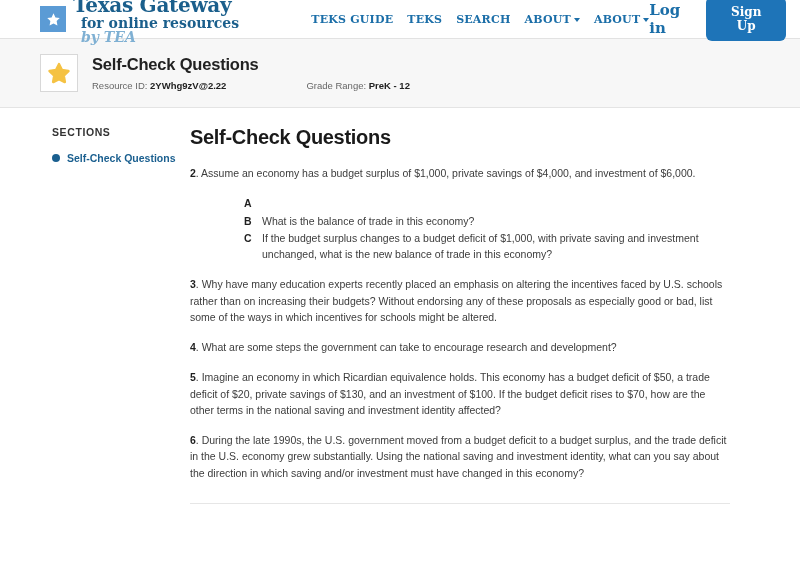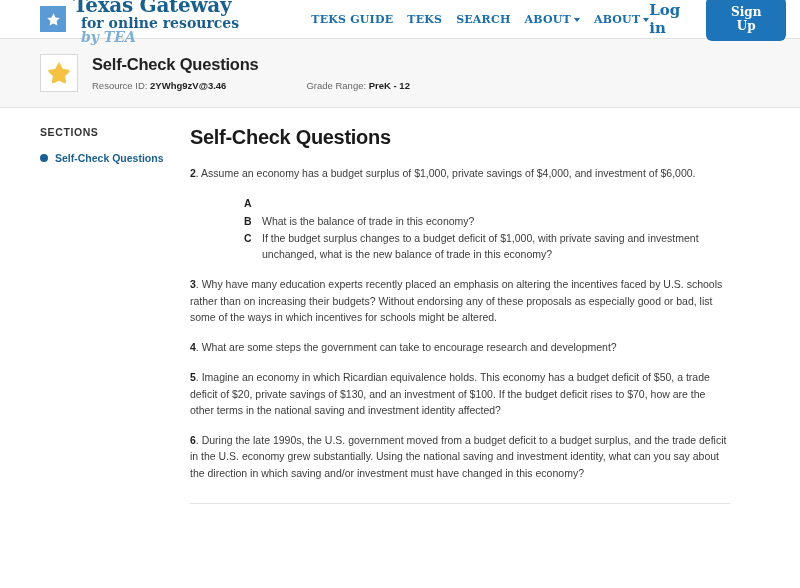--- a/index.html
+++ b/index.html
@@ -124,21 +124,21 @@
     margin-top: 5px;
     font-size: 9.5px;
     color: #666666;
   }
   .band-sub .grade { margin-left: 80px; }
   .band-sub b { color: #222222; font-weight: bold; }
 
   
   .page { display: flex; padding-top: 18px; }
 
-  .sidebar { width: 190px; padding-left: 40px; flex: 0 0 auto; }
+  .sidebar { width: 190px; padding-left: 52px; flex: 0 0 auto; }
   .sidebar-head {
     font-size: 10.5px;
     font-weight: bold;
     color: #333333;
     letter-spacing: 0.6px;
     margin-bottom: 14px;
   }
   .sidebar-item {
     display: flex; align-items: center; gap: 7px;
     cursor: pointer;
@@ -225,21 +225,21 @@
 
 <div class="band">
   <div class="band-icon">
     <svg width="24" height="24" viewBox="0 0 24 24" aria-hidden="true">
       <polygon fill="#f5c243" stroke="#f5c243" stroke-width="2.6" stroke-linejoin="round" points="12,3.2 14.9,9.1 21.4,10 16.7,14.6 17.8,21 12,18 6.2,21 7.3,14.6 2.6,10 9.1,9.1"></polygon>
     </svg>
   </div>
   <div class="band-meta">
     <div class="band-title">Self-Check Questions</div>
     <div class="band-sub">
-      <span><span>Resource ID:</span> <b>2YWhg9zV@3.46</b></span>
+      <span><span>Resource ID:</span> <b>2YWhg9zV@2.22</b></span>
       <span class="grade"><span>Grade Range:</span> <b>PreK - 12</b></span>
     </div>
   </div>
 </div>
 
 <div class="page">
 
   <div class="sidebar">
     <div class="sidebar-head">SECTIONS</div>
     <div class="sidebar-item">

